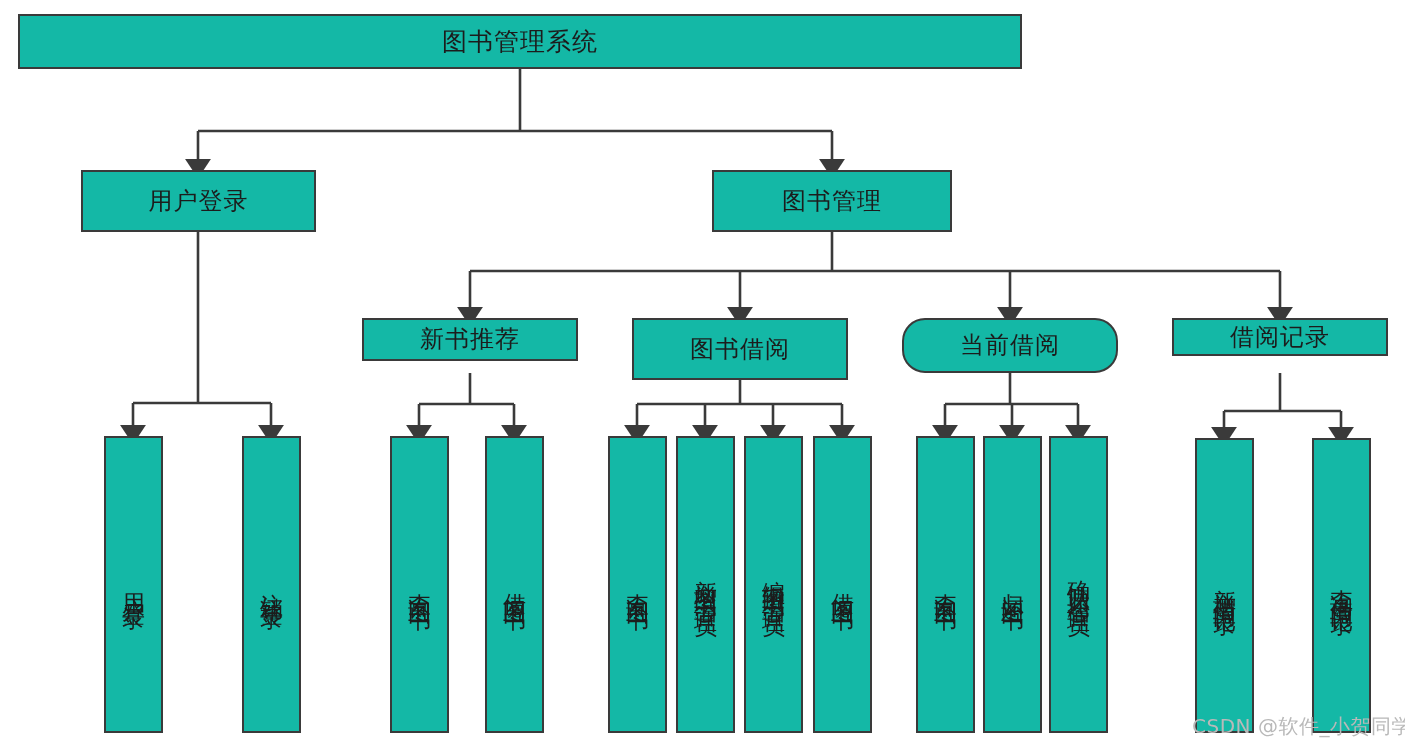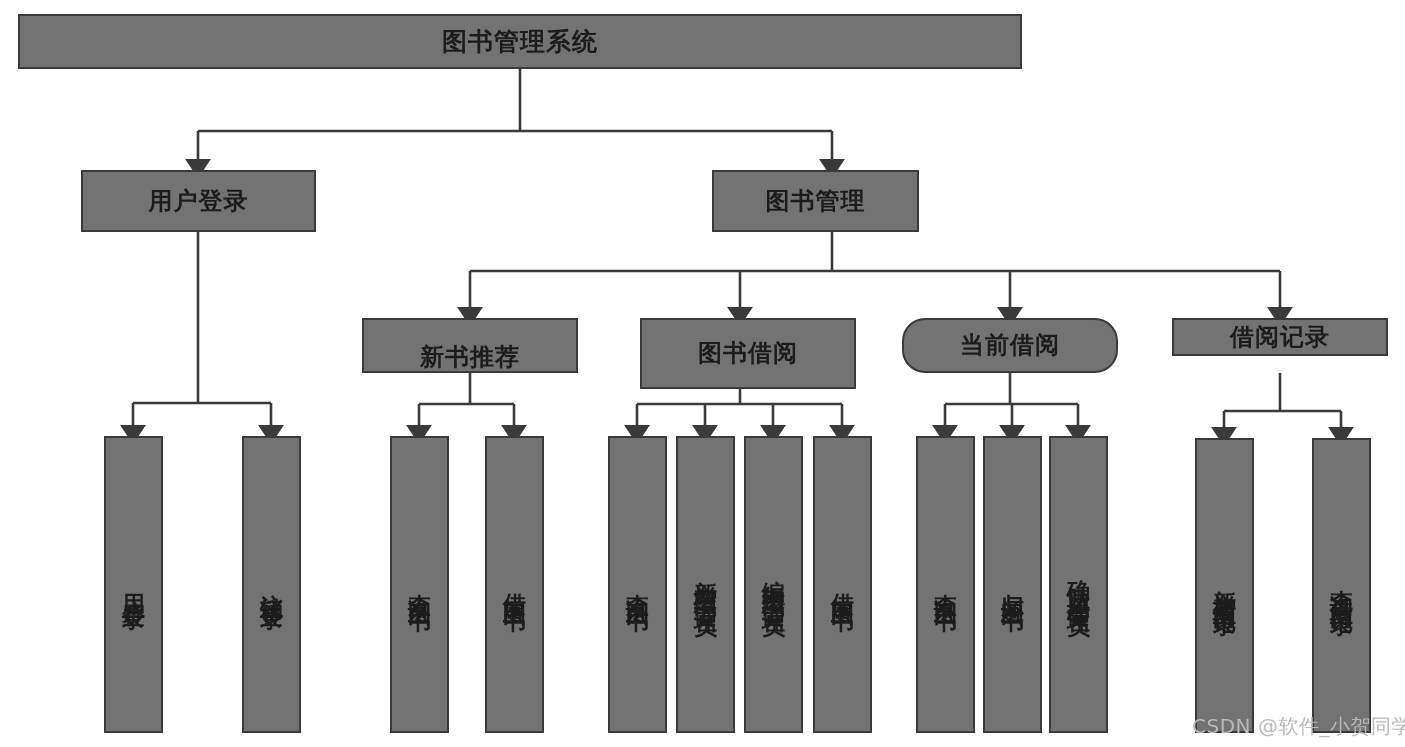--- a/index.html
+++ b/index.html
@@ -22,27 +22,26 @@
     position: absolute;
     left: 0;
     top: 0;
     width: 1405px;
     height: 747px;
     pointer-events: none;
   }
   .node {
     position: absolute;
     box-sizing: border-box;
-    background: #737373;
+    background: #14b8a6;
     border: 2.5px solid #3a3a3a;
     display: flex;
     align-items: center;
     justify-content: center;
     z-index: 2;
-    font-weight: bold;
   }
   .node .node-label {
     color: #1c1c1c;
     font-size: 24px;
     line-height: 1.12;
     letter-spacing: 1px;
     white-space: nowrap;
     text-align: center;
   }
   .node.root .node-label { font-size: 25px; }
@@ -131,29 +130,29 @@
   </svg>
 
   <div class="node root" style="left:18px; top:14px; width:1004px; height:55px;">
     <span class="node-label">图书管理系统</span>
   </div>
 
   <div class="node level2" style="left:81px; top:170px; width:235px; height:62px;">
     <span class="node-label">用户登录</span>
   </div>
 
-  <div class="node level2" style="left:712px; top:170px; width:207px; height:62px;">
+  <div class="node level2" style="left:712px; top:170px; width:240px; height:62px;">
     <span class="node-label">图书管理</span>
   </div>
 
-  <div class="node level3" style="left:362px; top:318px; width:216px; height:55px;align-items:flex-end;">
+  <div class="node level3" style="left:362px; top:318px; width:216px; height:43px;">
     <span class="node-label">新书推荐</span>
   </div>
 
-  <div class="node level3" style="left:632px; top:318px; width:216px; height:71px;margin-left:8px;">
+  <div class="node level3" style="left:632px; top:318px; width:216px; height:62px;">
     <span class="node-label">图书借阅</span>
   </div>
 
   <div class="node level3" style="left:902px; top:318px; width:216px; height:55px;border-radius:23px;">
     <span class="node-label">当前借阅</span>
   </div>
 
   <div class="node level3" style="left:1172px; top:318px; width:216px; height:38px;">
     <span class="node-label">借阅记录</span>
   </div>

